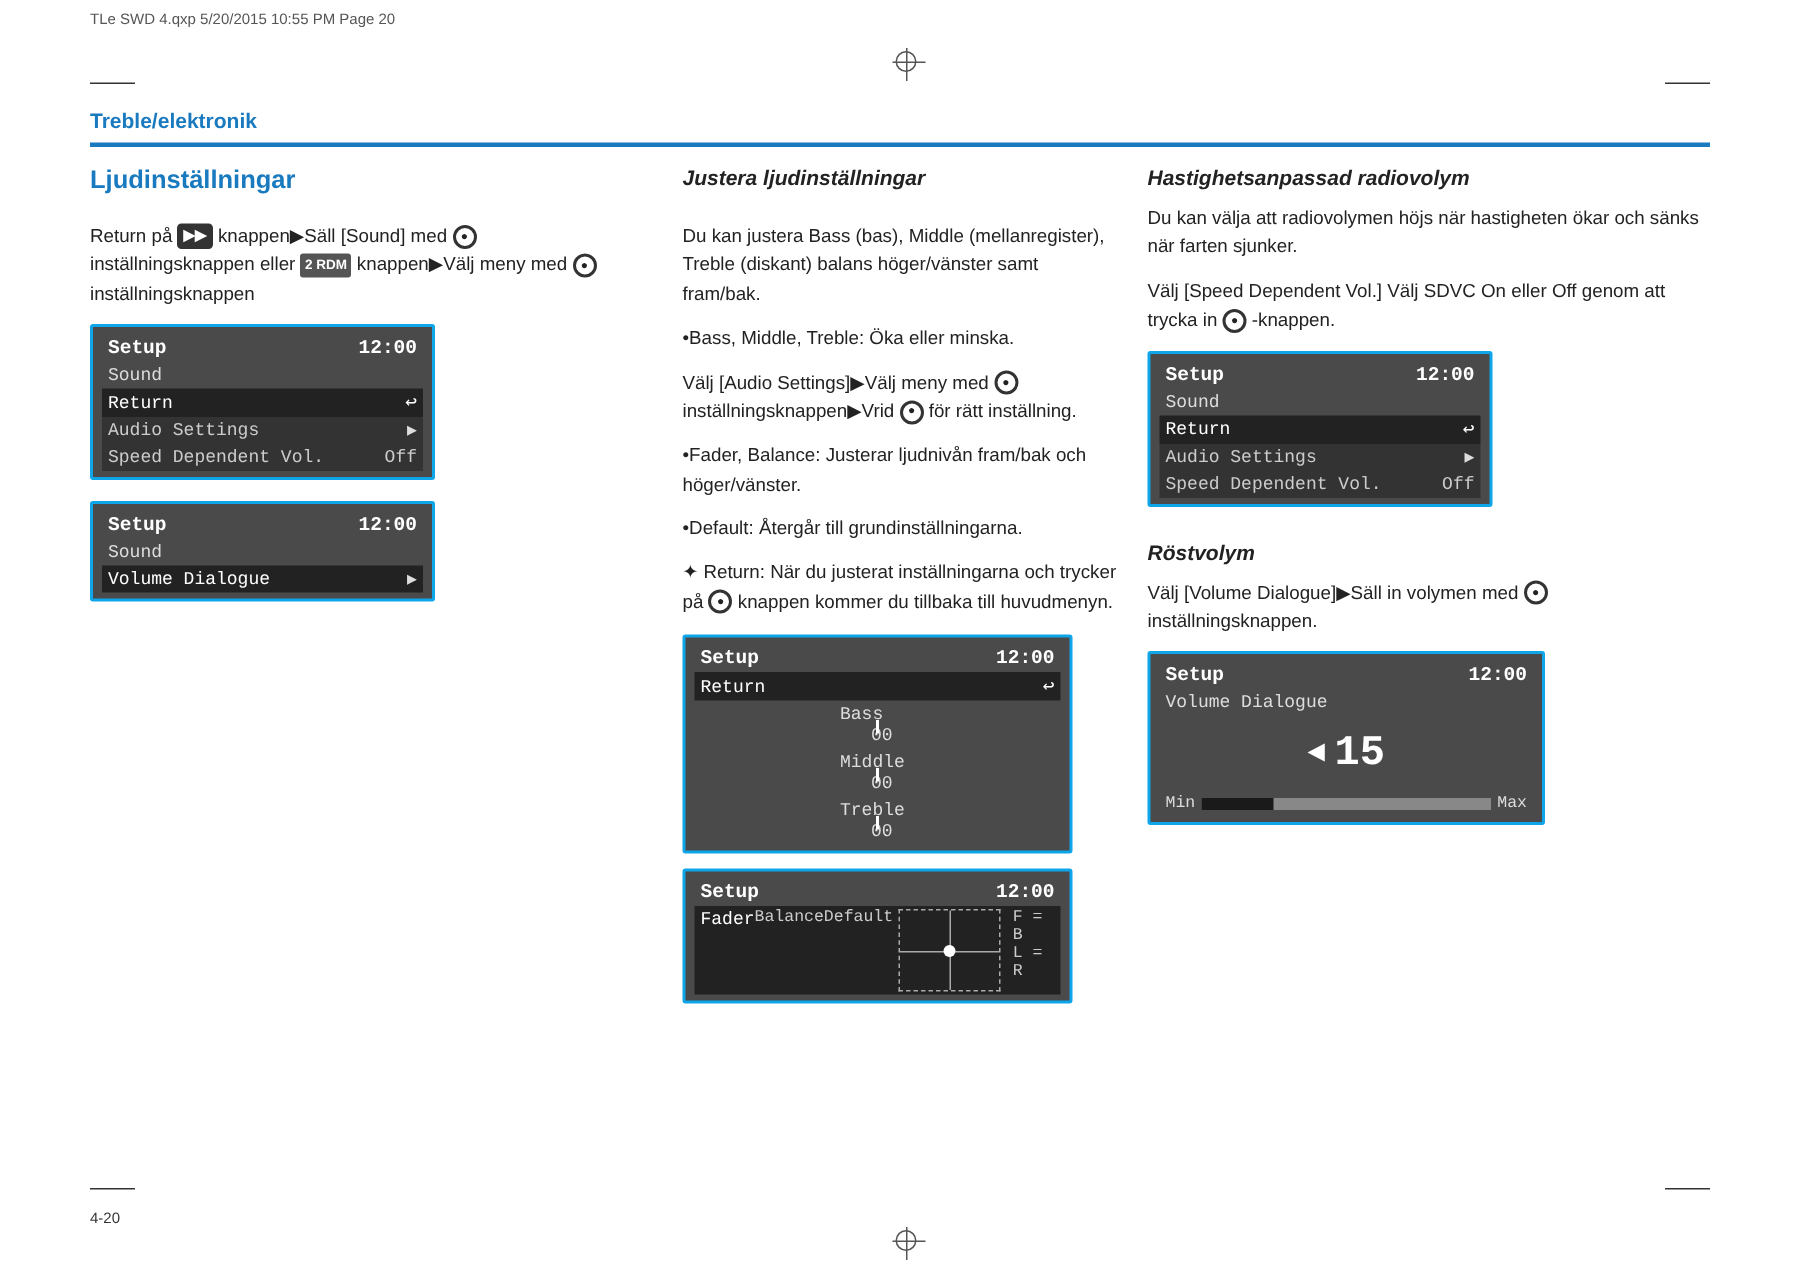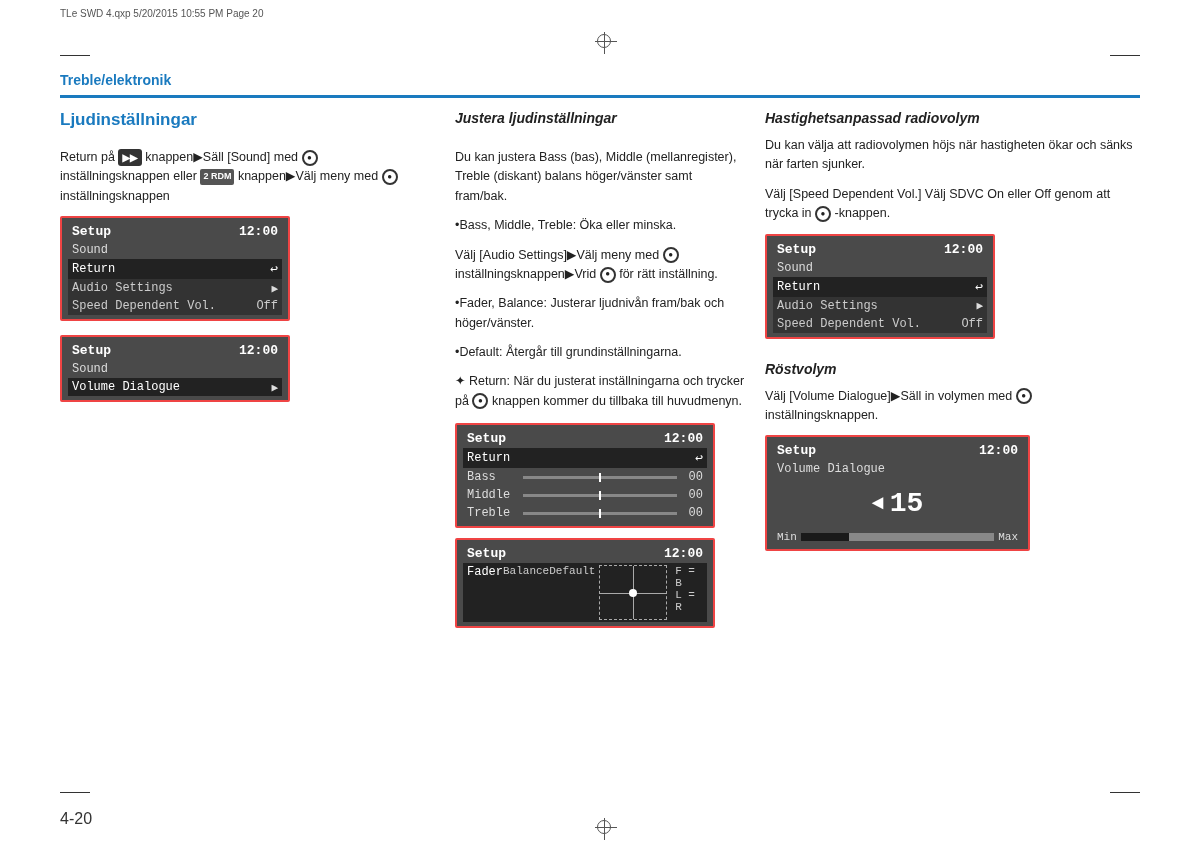--- a/index.html
+++ b/index.html
@@ -96,21 +96,21 @@
       border-radius: 50%;
       width: 16px;
       height: 16px;
       font-size: 8px;
       vertical-align: middle;
     }
 
     
     .lcd-screen {
       background: #4a4a4a;
-      border: 2px solid #ef4444;
+      border: 2px solid #0ea5e9;
       border-radius: 2px;
       padding: 4px 6px;
       margin-bottom: 8px;
       width: 230px;
       font-family: 'Courier New', monospace;
     }
 
     .lcd-title-row {
       display: flex;
       justify-content: space-between;
@@ -193,20 +193,21 @@
     }
 
     
     .lcd-slider-row {
       display: flex;
       justify-content: space-between;
       align-items: center;
       color: #ddd;
       font-size: 12px;
       padding: 2px 4px;
+      flex-direction: column;
     }
 
     .slider-track {
       flex: 1;
       height: 3px;
       background: #888;
       margin: 0 6px;
       position: relative;
     }
 
@@ -294,23 +295,23 @@
       height: 8px;
       background: #fff;
       border-radius: 50%;
       top: 50%;
       left: 50%;
       transform: translate(-50%, -50%);
     }
 
     .page-number {
       position: absolute;
-      bottom: 20px;
-      left: 60px;
-      font-size: 16px;
+      bottom: 30px;
+      left: 60px;
+      font-size: 10px;
       color: #333;
     }
 
     
     .corner-line-tl {
       position: absolute;
       top: 55px;
       left: 60px;
       width: 30px;
       height: 1px;

